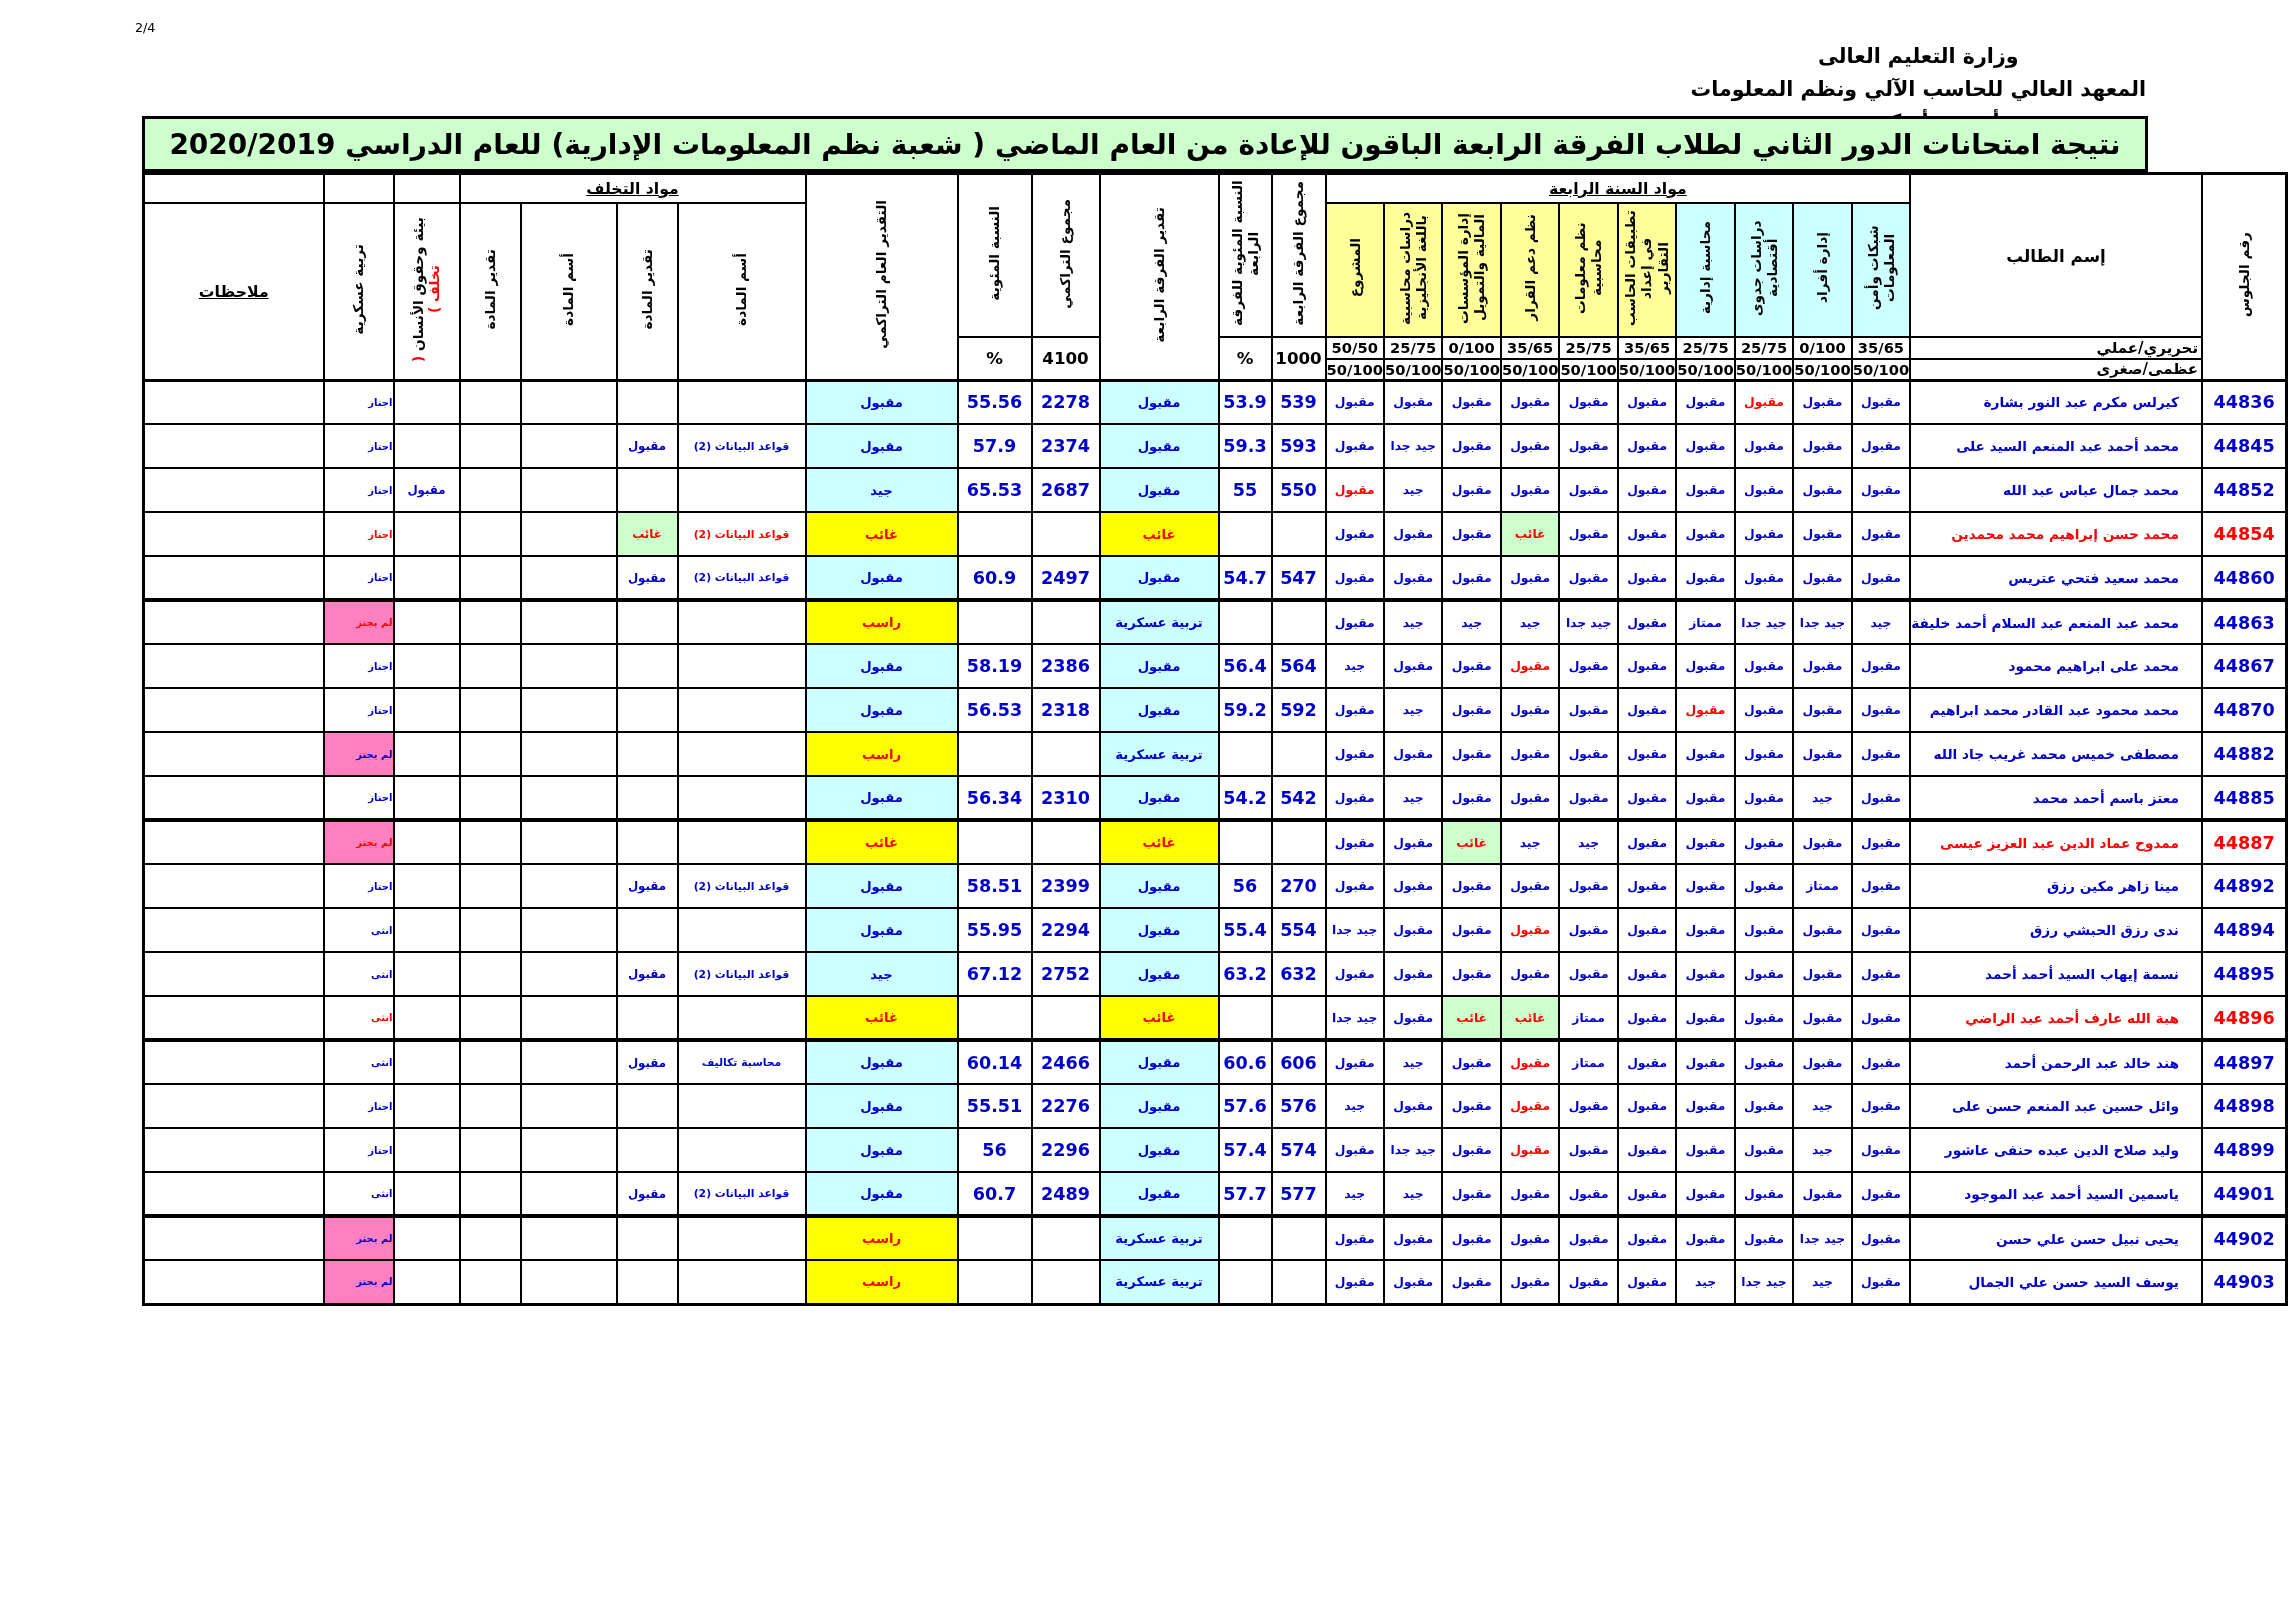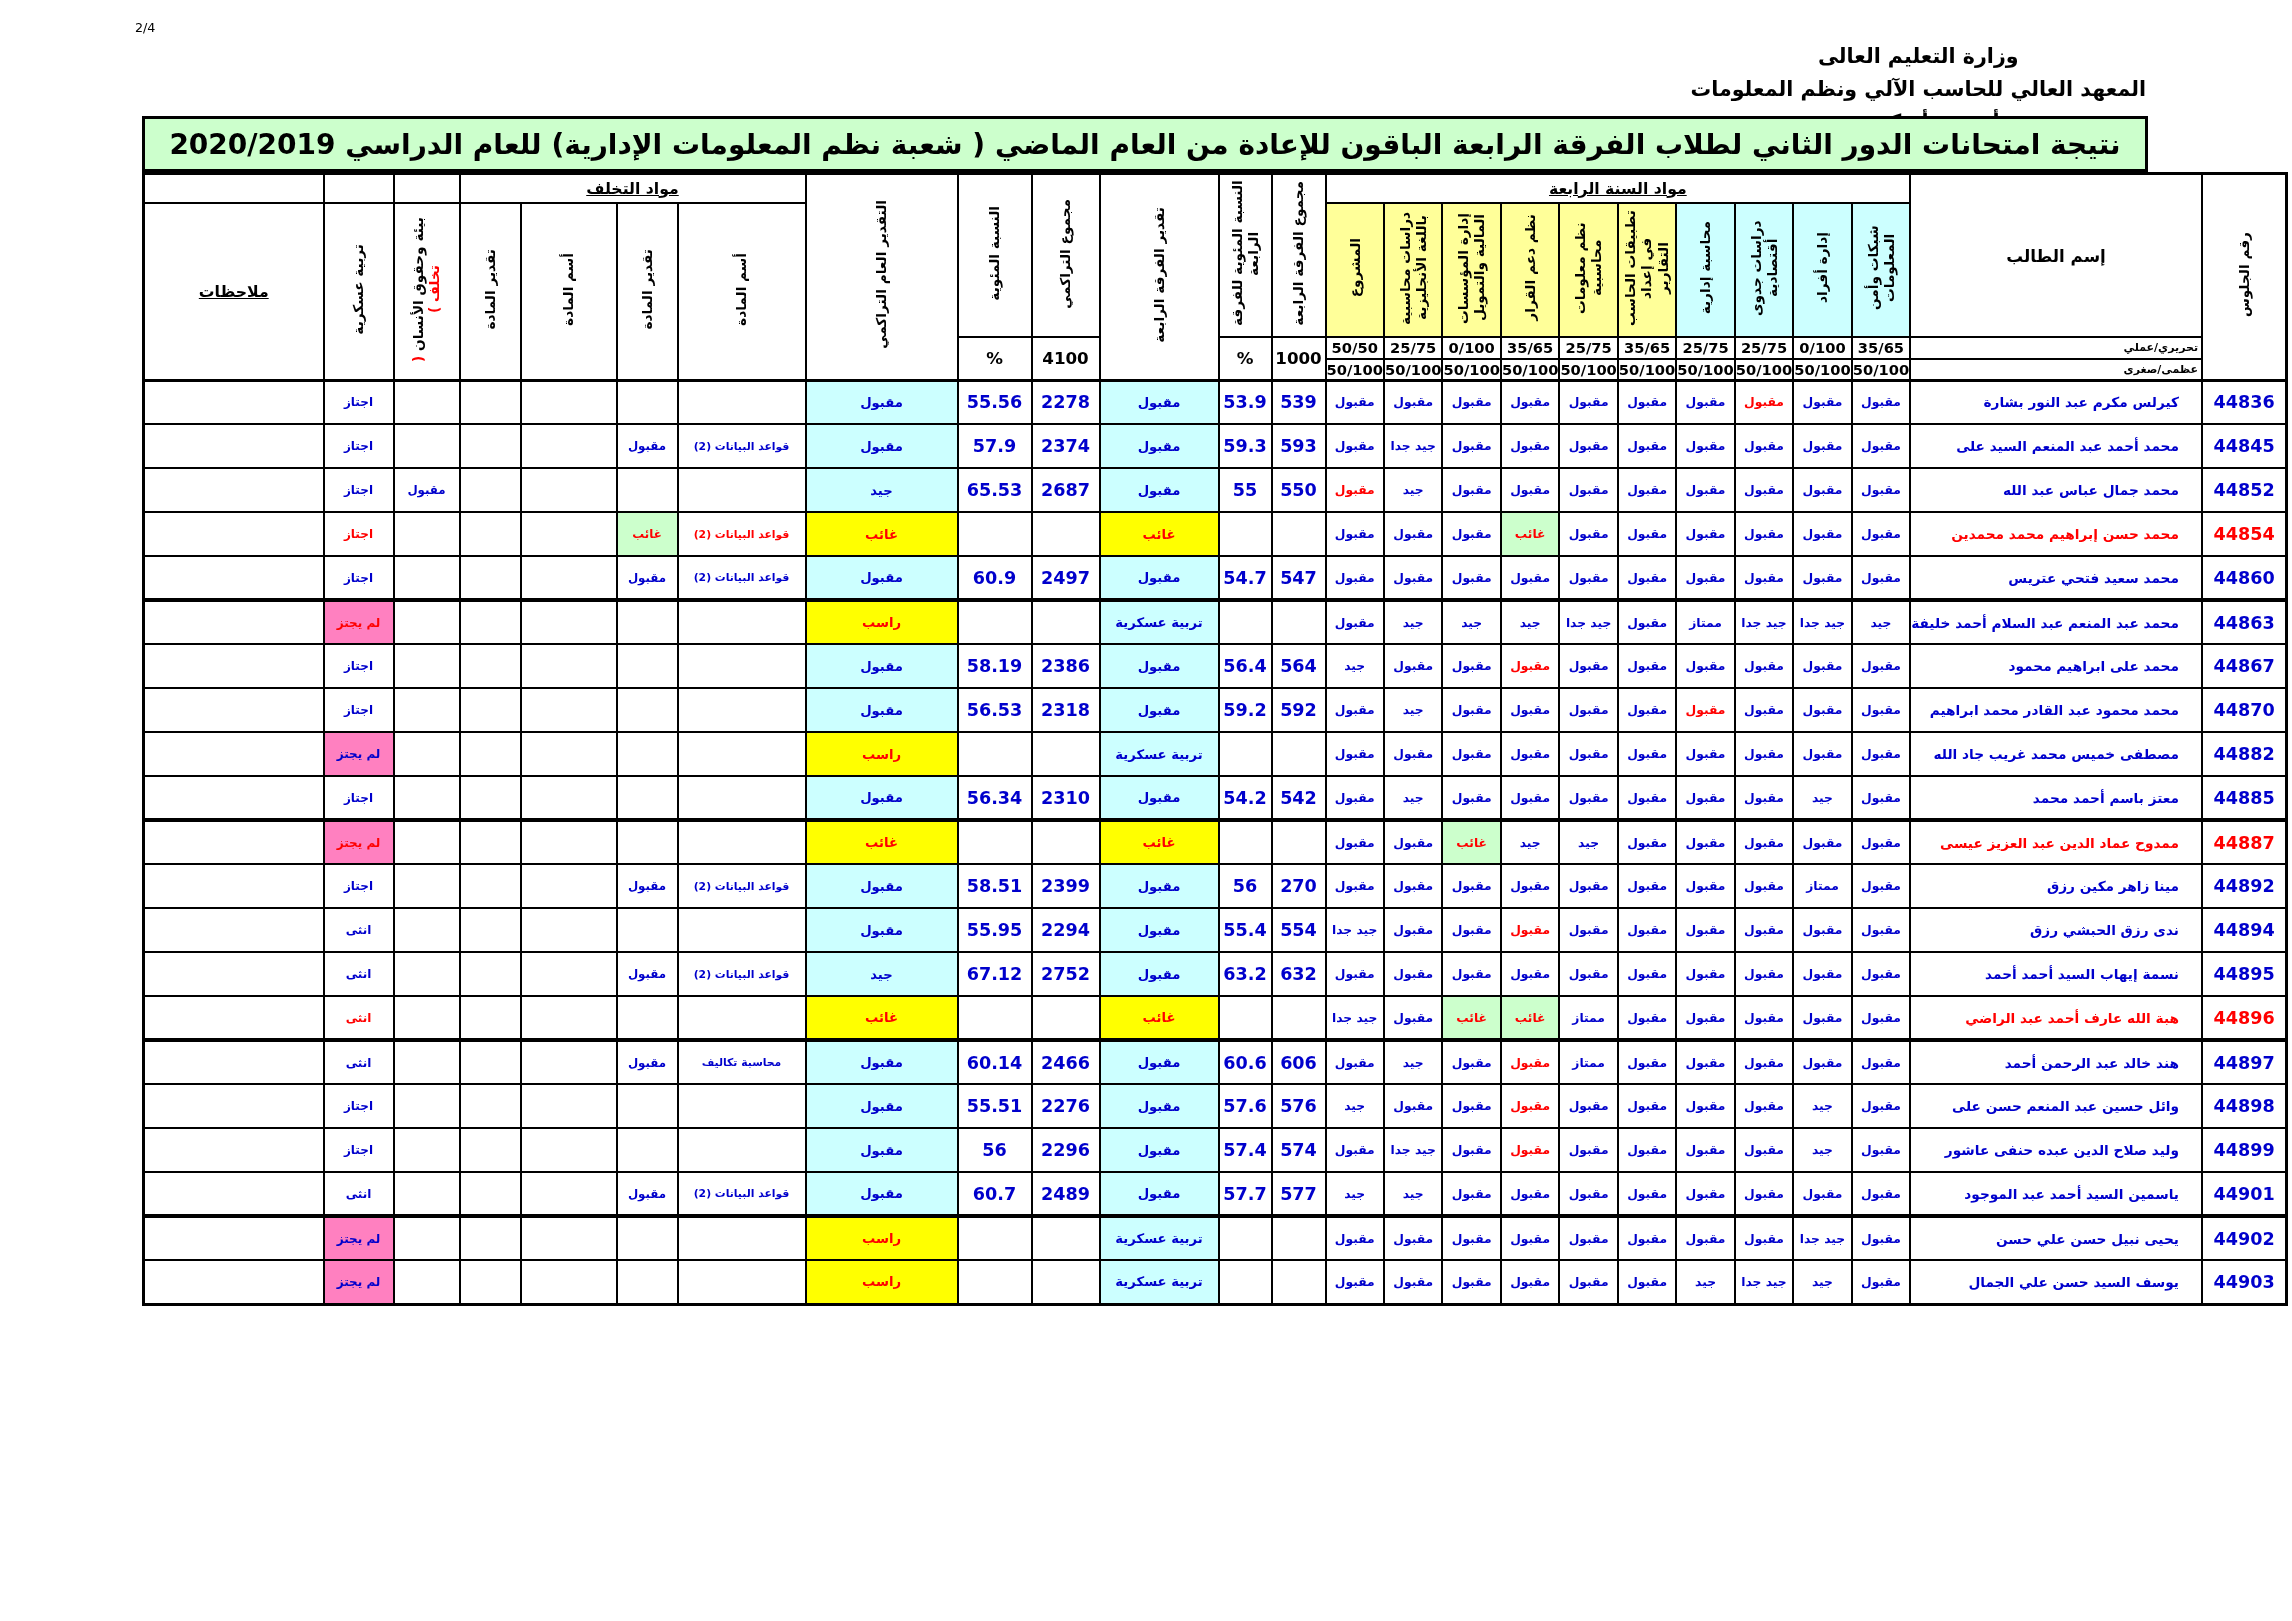--- a/index.html
+++ b/index.html
@@ -20,36 +20,36 @@
   tbody tr.thick td{border-top-width:4.9px;}
   thead tr.hD th, thead th[rowspan="3"], thead th[rowspan="4"], thead th.bot{border-bottom-width:3.9px;}
   .bgy{background:#FFFF99;} .bgc{background:#CCFFFF;}
   .vtext{writing-mode:vertical-rl;transform:rotate(180deg);display:inline-block;
          font-size:13.7px;font-weight:bold;line-height:1.2;max-height:116px;}
   .vtall .vtext{max-height:184px;}
   .vmid .vtext{max-height:157px;}
   .grp{font-size:15.7px;text-decoration:underline;}
   .ratio{font-size:14.7px;direction:ltr;text-align:center;font-weight:bold;}
   .unit{font-size:16.7px;font-weight:bold;}
-  .sublbl{font-size:11px;text-align:right;direction:rtl;padding-right:2.9px;font-weight:bold;padding-left:48px;}
+  .sublbl{font-size:15px;text-align:right;direction:rtl;padding-right:2.9px;font-weight:bold;padding-left:48px;}
   .redtx{color:#FF0000;}
   td.seat{font-size:17.6px;font-weight:bold;color:#0000CC;text-align:center;}
   td.name{font-size:13.7px;font-weight:bold;color:#0000CC;text-align:right;padding-right:22px;white-space:nowrap;}
   td.red{color:#FF0000;}
   td.sub{font-size:12.3px;font-weight:bold;color:#0000CC;text-align:center;}
   td.sub.f-r{color:#FF0000;}
   td.sub.f-g{background:#CCFFCC;color:#FF0000;}
   td.num{font-size:17.6px;font-weight:bold;color:#0000CC;text-align:center;}
   td.tq{background:#CCFFFF;font-size:13.2px;font-weight:bold;color:#0000CC;text-align:center;}
   td.tq.yel{background:#FFFF00;color:#FF0000;}
   td.fname{font-size:10.8px;font-weight:bold;color:#0000CC;text-align:center;}
   td.fname.f-r{color:#FF0000;}
   td.fgrade{font-size:11.8px;font-weight:bold;color:#0000CC;text-align:center;}
   td.fgrade.f-g{background:#CCFFCC;color:#FF0000;}
-  td.mil{font-size:12px;font-weight:bold;color:#0000CC;text-align:center;}
+  td.mil{font-size:10px;font-weight:bold;color:#0000CC;}
   td.mil.pk{background:#FF80C0;}
   td.mil.rd{color:#FF0000;}
 </style>
 </head>
 <body>
 
 <div class="page-num">2/4</div>
 
 <div class="ministry">
   <div>وزارة التعليم العالى</div>

